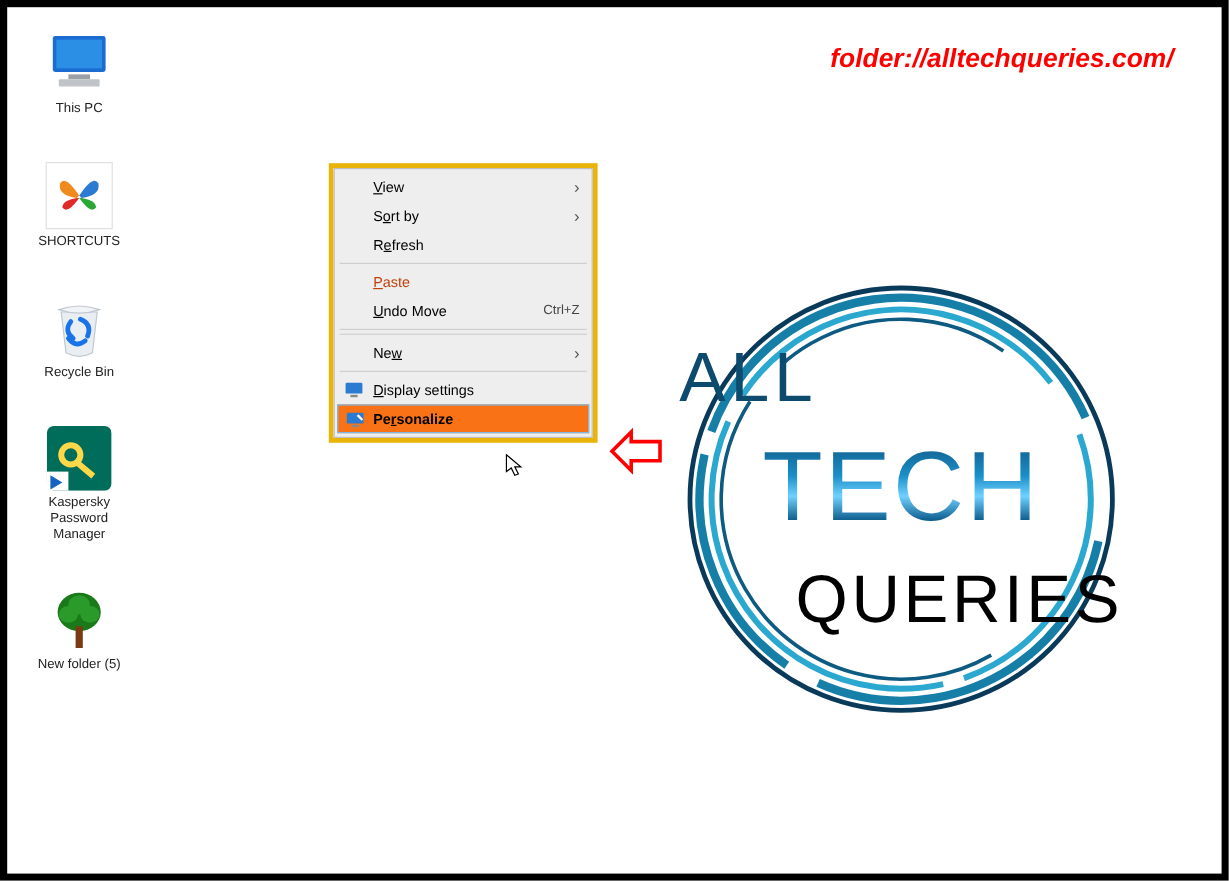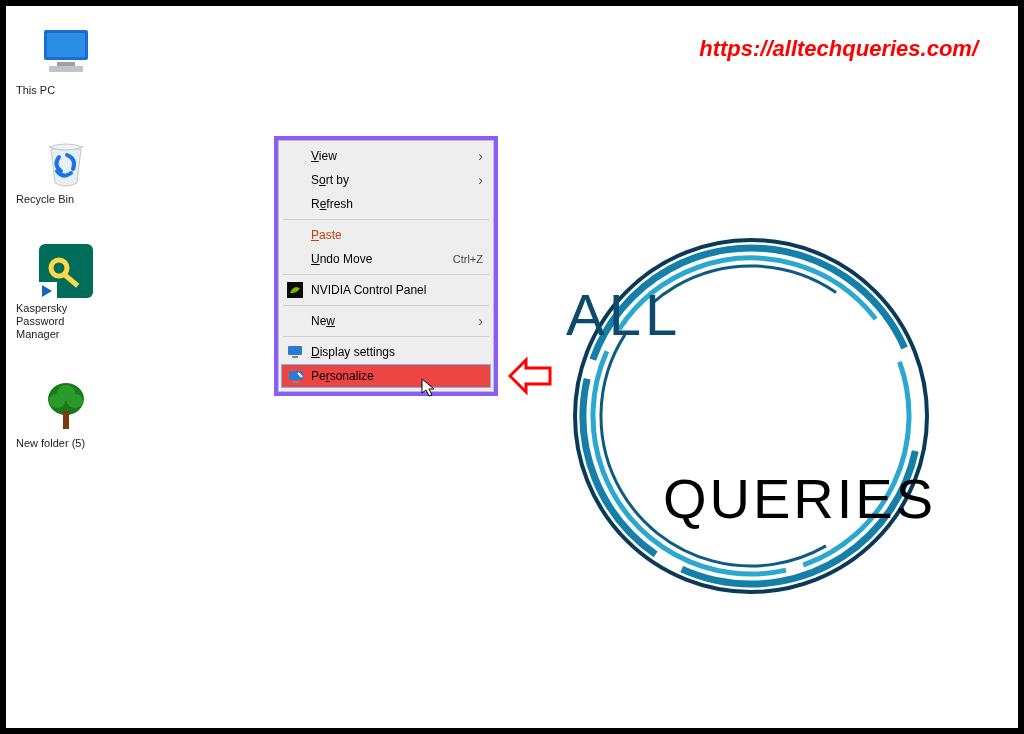--- a/index.html
+++ b/index.html
@@ -1,27 +1,27 @@
 <!DOCTYPE html>
 <html><head>
 <meta charset="utf-8">
 <style>
   html,body{margin:0;padding:0;width:1024px;height:734px;overflow:hidden;font-family:"Segoe UI",Tahoma,sans-serif;font-size:12px;background:#fff;}
   .frame{box-sizing:border-box;width:1024px;height:734px;border:6px solid #000;position:relative;background:#fff;}
   .desktop{position:absolute;inset:0;}
   .icon-col{position:absolute;left:10px;top:20px;width:100px;}
-  .dicon{width:100px;margin-bottom:38px;cursor:default;}
+  .dicon{width:100px;text-align:center;margin-bottom:38px;cursor:default;}
   .dicon .glyph{width:54px;height:54px;margin:0 auto 4px;display:flex;align-items:center;justify-content:center;}
   .dicon .lbl{color:#222;font-size:11px;line-height:13px;white-space:pre-line;}
   .url{position:absolute;top:30px;right:40px;color:#ff0000;font-weight:bold;font-style:italic;font-size:22px;font-family:Arial,sans-serif;}
   
-  .ctx-wrap{position:absolute;left:268px;top:130px;border:4px solid #8b5cf6;padding:0;}
+  .ctx-wrap{position:absolute;left:268px;top:130px;border:4px solid #eab308;padding:0;}
   .ctx{background:#eeeeee;border:1px solid #bfbfbf;width:210px;padding:3px 2px;font-size:12px;color:#000;}
   .mi{display:flex;align-items:center;height:24px;padding:0 8px 0 30px;position:relative;}
-  .mi.hover{background:#ef4444;border:1px solid #7cb8e6;height:22px;padding:0 7px 0 29px;}
+  .mi.hover{background:#f97316;border:1px solid #7cb8e6;height:22px;padding:0 7px 0 29px;font-weight:bold;}
   .mi.disabled{color:#c2410c;}
   .mi .txt{flex:1;}
   .mi .accel{color:#444;font-size:11px;padding-left:37px;}
   .mi .arrow{position:absolute;right:8px;top:4px;font-size:14px;color:#555;}
   .mi .ic{position:absolute;left:6px;top:4px;width:16px;height:16px;}
   .sep{height:1px;background:#cfcfcf;margin:3px 2px;}
   .accesskey{text-decoration:underline;}
   .cursor{position:absolute;left:415px;top:372px;pointer-events:none;}
   
   .redarrow{position:absolute;left:500px;top:350px;}
@@ -44,20 +44,31 @@
           <svg width="54" height="50" viewBox="0 0 54 50">
             <rect x="5" y="2" width="44" height="30" rx="2" fill="#1a6cd1"></rect>
             <rect x="8" y="5" width="38" height="24" fill="#2c8fe6"></rect>
             <rect x="18" y="34" width="18" height="4" fill="#9aa0a6"></rect>
             <rect x="10" y="38" width="34" height="6" rx="1" fill="#c0c4c8"></rect>
           </svg>
         </div>
         <div class="lbl">This PC</div>
       </div>
 
+      <div class="dicon">
+        <div class="glyph" style="background:#fff;border:1px solid #e0e0e0;width:54px;height:54px;">
+          <svg width="40" height="40" viewBox="0 0 40 40">
+            <path d="M20 20 Q8 2 4 10 Q2 20 18 22 Z" fill="#f08a1d"></path>
+            <path d="M20 20 Q32 2 36 10 Q38 20 22 22 Z" fill="#2a7bd1"></path>
+            <path d="M20 22 Q10 36 6 30 Q6 24 18 22 Z" fill="#e02a2a"></path>
+            <path d="M20 22 Q30 36 34 30 Q34 24 22 22 Z" fill="#2aa836"></path>
+          </svg>
+        </div>
+        <div class="lbl">SHORTCUTS</div>
+      </div>
 
       <div class="dicon">
         <div class="glyph">
           <svg width="54" height="54" viewBox="0 0 54 54">
             <path d="M12 14 L42 14 L38 48 Q27 54 16 48 Z" fill="#e8eef2" stroke="#c0c8cf"></path>
             <path d="M10 12 Q27 6 44 12 Q27 18 10 12 Z" fill="#f0f4f7" stroke="#c0c8cf"></path>
             <path d="M20 22 Q14 30 22 36" fill="none" stroke="#1a73e8" stroke-width="4" stroke-linecap="round"></path>
             <path d="M28 20 Q38 24 34 34" fill="none" stroke="#1a73e8" stroke-width="4" stroke-linecap="round"></path>
             <path d="M32 38 Q24 44 18 36" fill="none" stroke="#1a73e8" stroke-width="4" stroke-linecap="round"></path>
           </svg>
@@ -86,21 +97,21 @@
             <ellipse cx="14" cy="20" rx="8" ry="7" fill="#2a9a2a"></ellipse>
             <ellipse cx="32" cy="20" rx="8" ry="7" fill="#2a9a2a"></ellipse>
             <ellipse cx="23" cy="12" rx="9" ry="8" fill="#2a9a2a"></ellipse>
             <rect x="20" y="30" width="6" height="18" fill="#7a3a12"></rect>
           </svg>
         </div>
         <div class="lbl">New folder (5)</div>
       </div>
     </div>
 
-    <div class="url">https://alltechqueries.com/</div>
+    <div class="url">folder://alltechqueries.com/</div>
 
     <div class="ctx-wrap">
       <div class="ctx">
         <div class="mi">
           <span class="txt"><span class="accesskey">V</span>iew</span>
           <span class="arrow">›</span>
         </div>
         <div class="mi">
           <span class="txt">S<span class="accesskey">o</span>rt by</span>
           <span class="arrow">›</span>
@@ -110,29 +121,20 @@
         </div>
         <div class="sep"></div>
         <div class="mi disabled">
           <span class="txt"><span class="accesskey">P</span>aste</span>
         </div>
         <div class="mi">
           <span class="txt"><span class="accesskey">U</span>ndo Move</span>
           <span class="accel">Ctrl+Z</span>
         </div>
         <div class="sep"></div>
-        <div class="mi">
-          <span class="ic">
-            <svg width="16" height="16">
-                <rect width="16" height="16" fill="#0a0a0a"></rect>
-                <path d="M3 11 Q6 3 13 6 Q10 12 3 11 Z" fill="#76b900"></path>
-              </svg>
-          </span>
-          <span class="txt">NVIDIA Control Panel</span>
-        </div>
         <div class="sep"></div>
         <div class="mi">
           <span class="txt">Ne<span class="accesskey">w</span></span>
           <span class="arrow">›</span>
         </div>
         <div class="sep"></div>
         <div class="mi">
           <span class="ic">
             <svg width="16" height="16">
                 <rect x="1" y="2" width="14" height="9" rx="1" fill="#2a7bd1"></rect>
@@ -163,17 +165,18 @@
     </svg>
 
     <div class="logo">
       <svg width="370" height="370" viewBox="0 0 370 370" style="position:absolute;inset:0;">
         <circle cx="185" cy="185" r="176" fill="none" stroke="#0a3a5a" stroke-width="4"></circle>
         <circle cx="185" cy="185" r="168" fill="none" stroke="#157fa8" stroke-width="7" stroke-dasharray="300 30 200 20 400" transform="rotate(12 185 185)"></circle>
         <circle cx="185" cy="185" r="158" fill="none" stroke="#2aa8d0" stroke-width="5" stroke-dasharray="250 18 350 25 300" transform="rotate(-20 185 185)"></circle>
         <circle cx="185" cy="185" r="150" fill="none" stroke="#0d5a82" stroke-width="3" stroke-dasharray="400 40 200" transform="rotate(60 185 185)"></circle>
       </svg>
       <div class="t1">ALL</div>
+      <div class="t2">TECH</div>
       <div class="t3">QUERIES</div>
     </div>
 
   </div>
 </div>
 
 </body></html>

